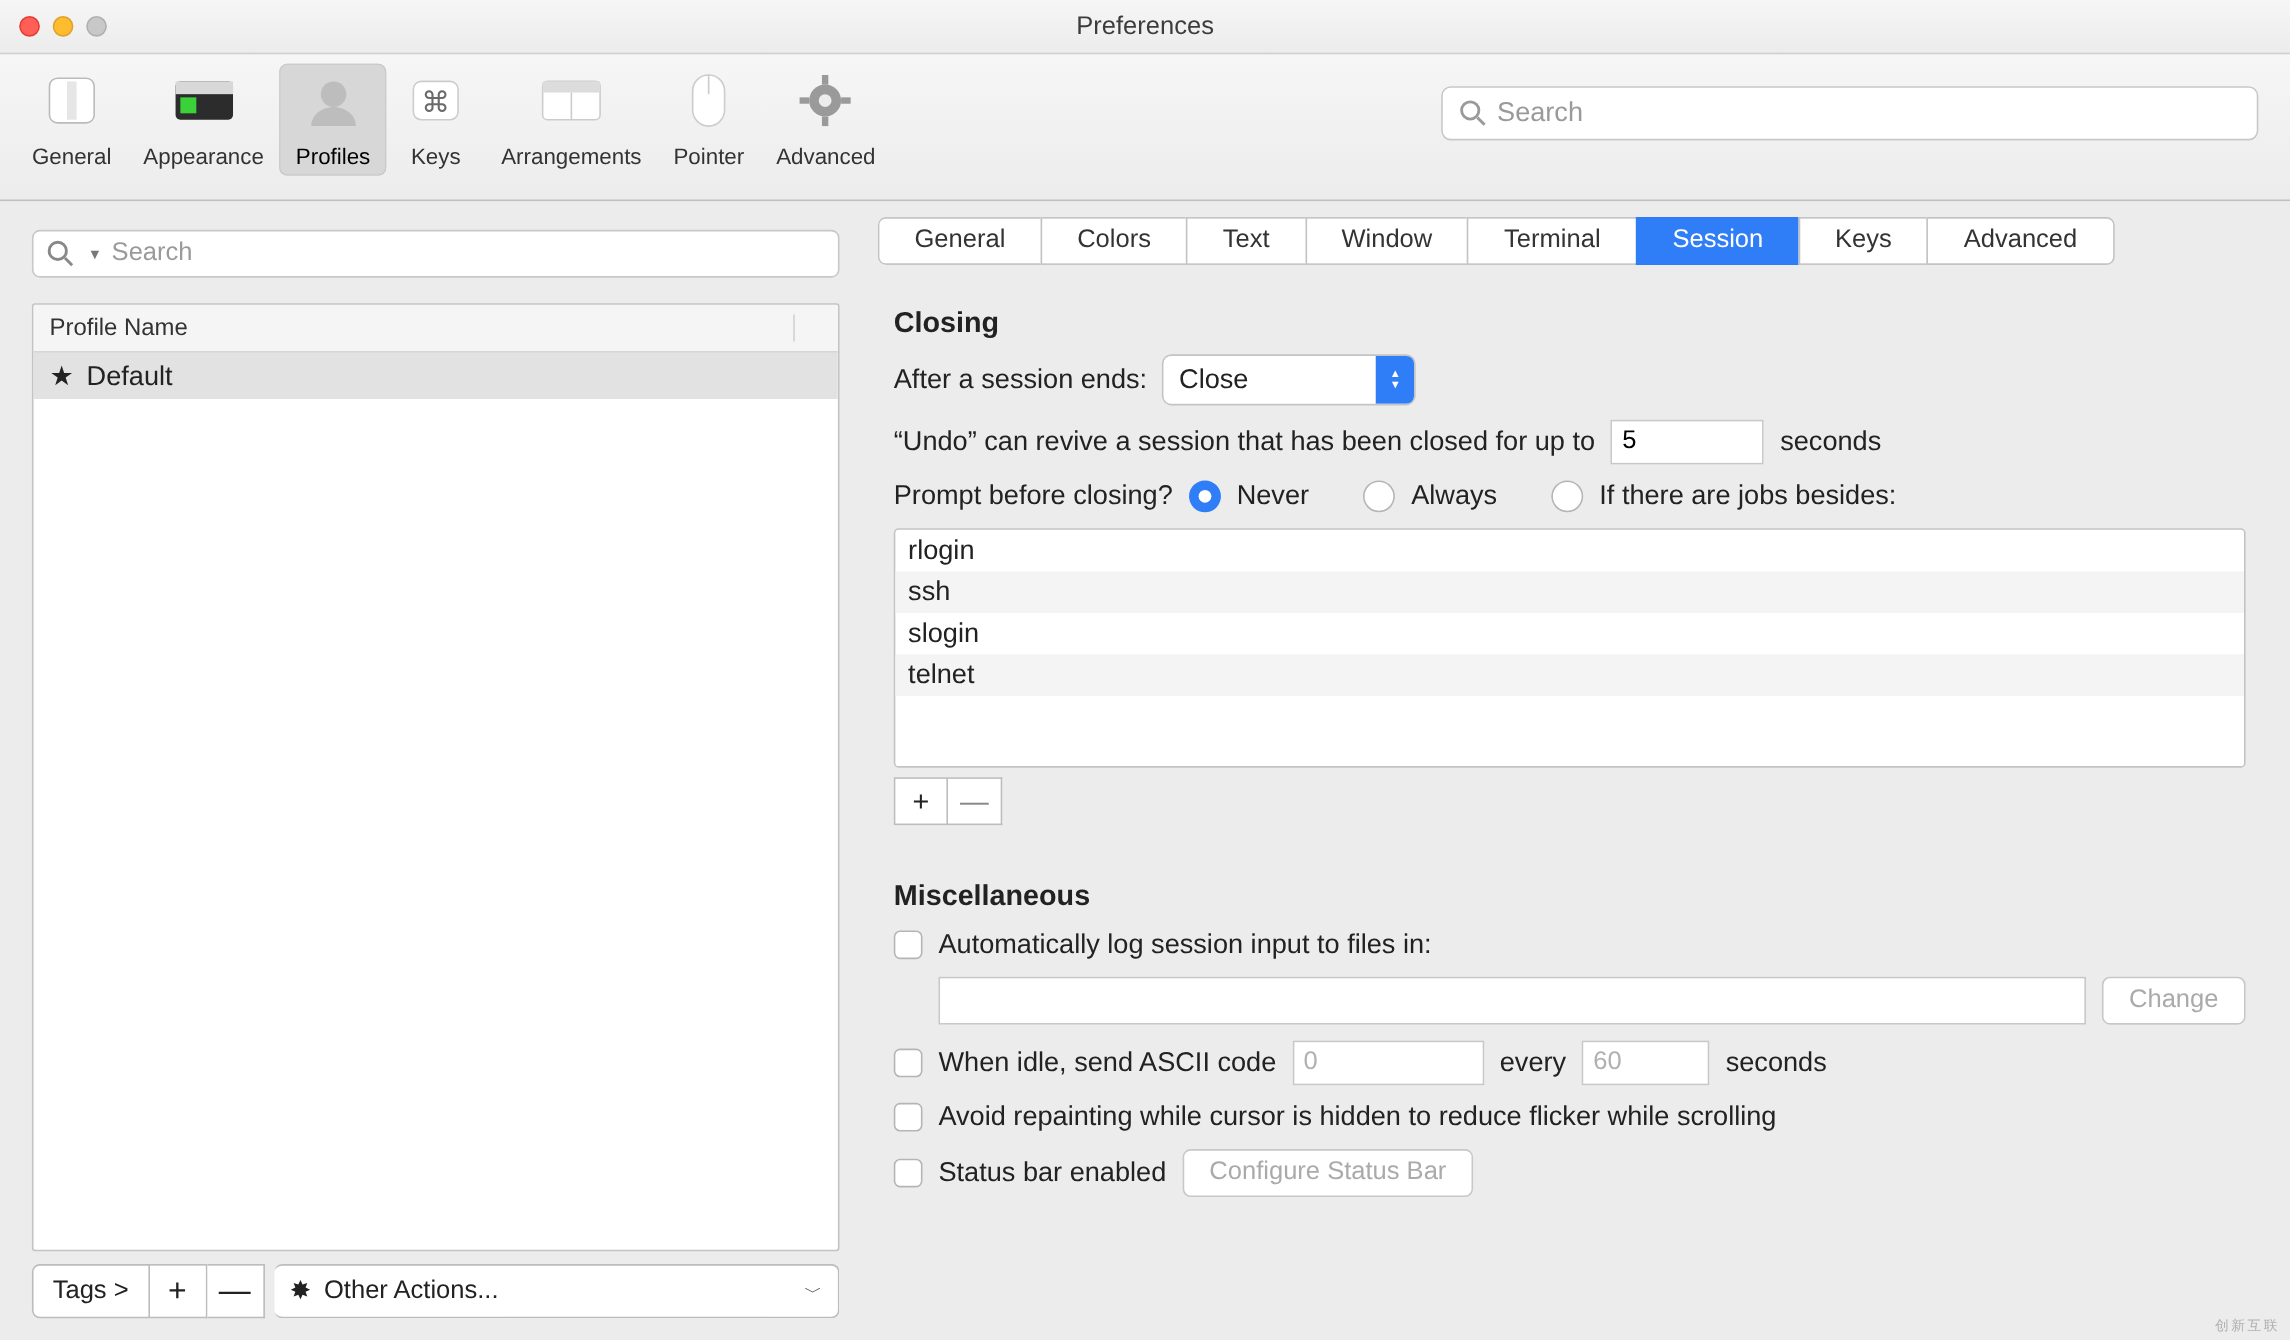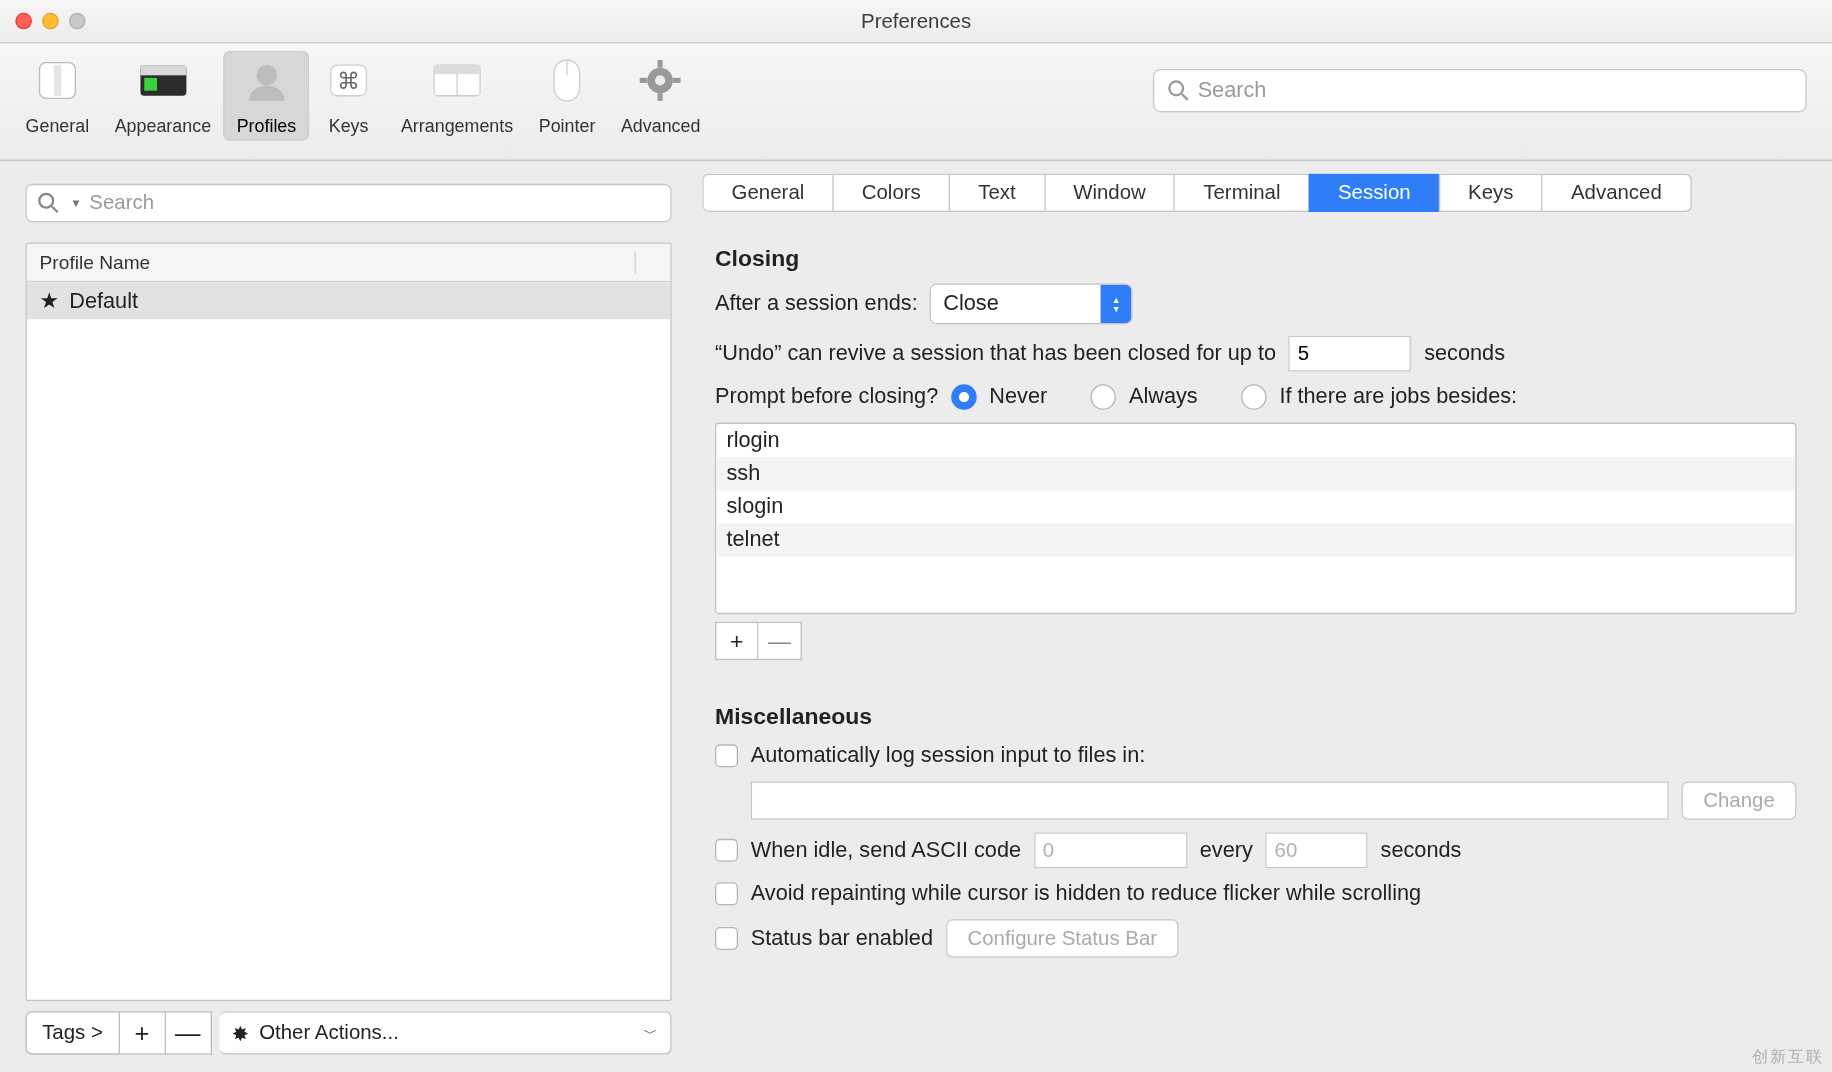--- a/index.html
+++ b/index.html
@@ -79,21 +79,21 @@
 .jobs-list .jrow:nth-child(even) { background: #f4f4f4; }
 .pm-group { display: flex; margin-top: 6px; }
 .pm-group .pm2 { width: 34px; height: 30px; border: 1px solid #bcbcbc; background: #fff; display: flex; align-items: center; justify-content: center; font-size: 18px; }
 .pm-group .pm2 + .pm2 { border-left: none; }
 
 .text-field { height: 30px; border: 1px solid #c8c8c8; background: #fff; }
 .btn { height: 30px; padding: 0 16px; border: 1px solid #c8c8c8; background: #fff; border-radius: 5px; color: #aaa; font-size: 16px; display: inline-flex; align-items: center; }
 .num-ghost { width: 120px; height: 28px; border: 1px solid #c8c8c8; background: #fff; padding: 0 6px; color: #b0b0b0; font-size: 16px; display: inline-flex; align-items: center; }
 .num-ghost.sm { width: 80px; }
 
-.watermark { position: absolute; right: 8px; bottom: 4px; font-size: 16px; color: #888; letter-spacing: 2px; opacity: .6; }
+.watermark { position: absolute; right: 8px; bottom: 4px; font-size: 11px; color: #888; letter-spacing: 2px; opacity: .6; }
 .faint { color: #888; }
 
 svg { display: block; }
 </style>
 </head>
 <body>
 
 <div id="root">
   <div class="titlebar">
     <div class="traffic">

